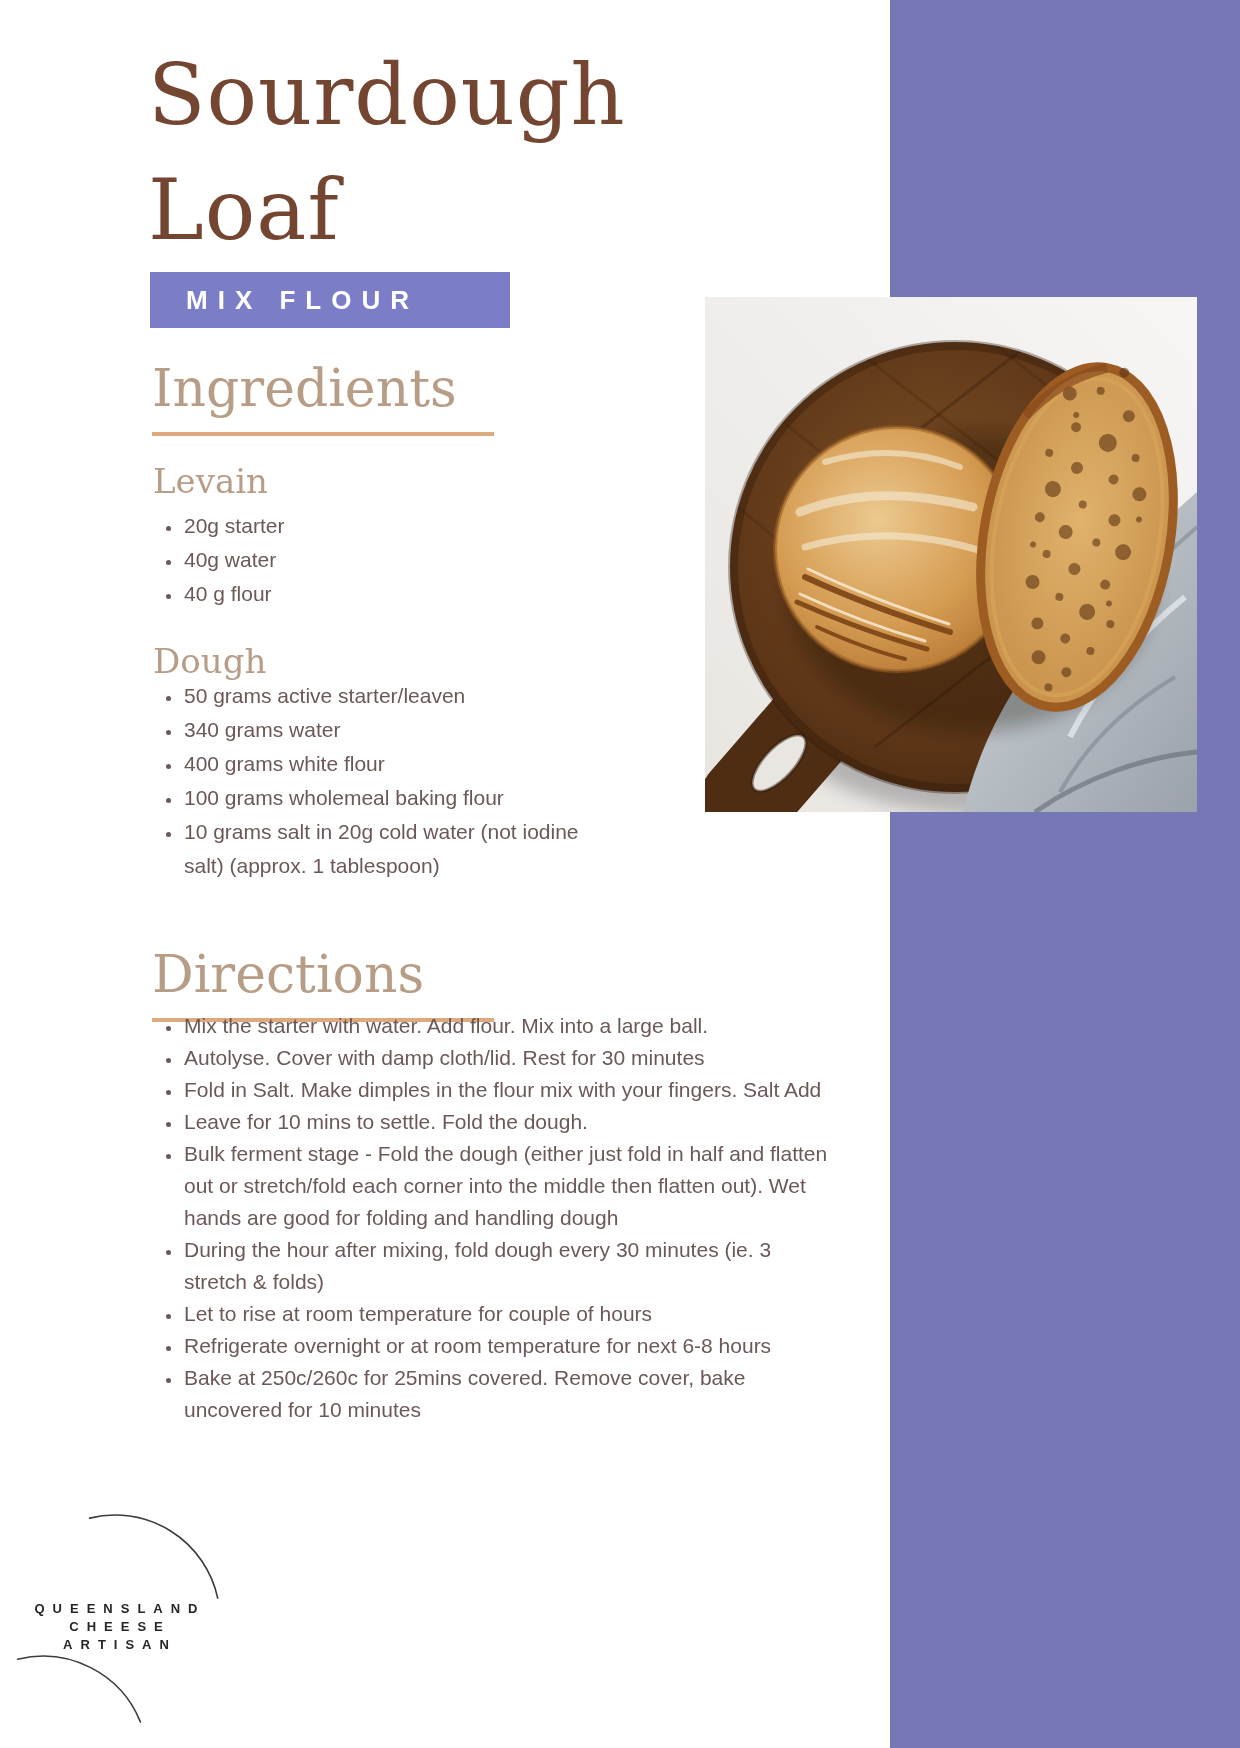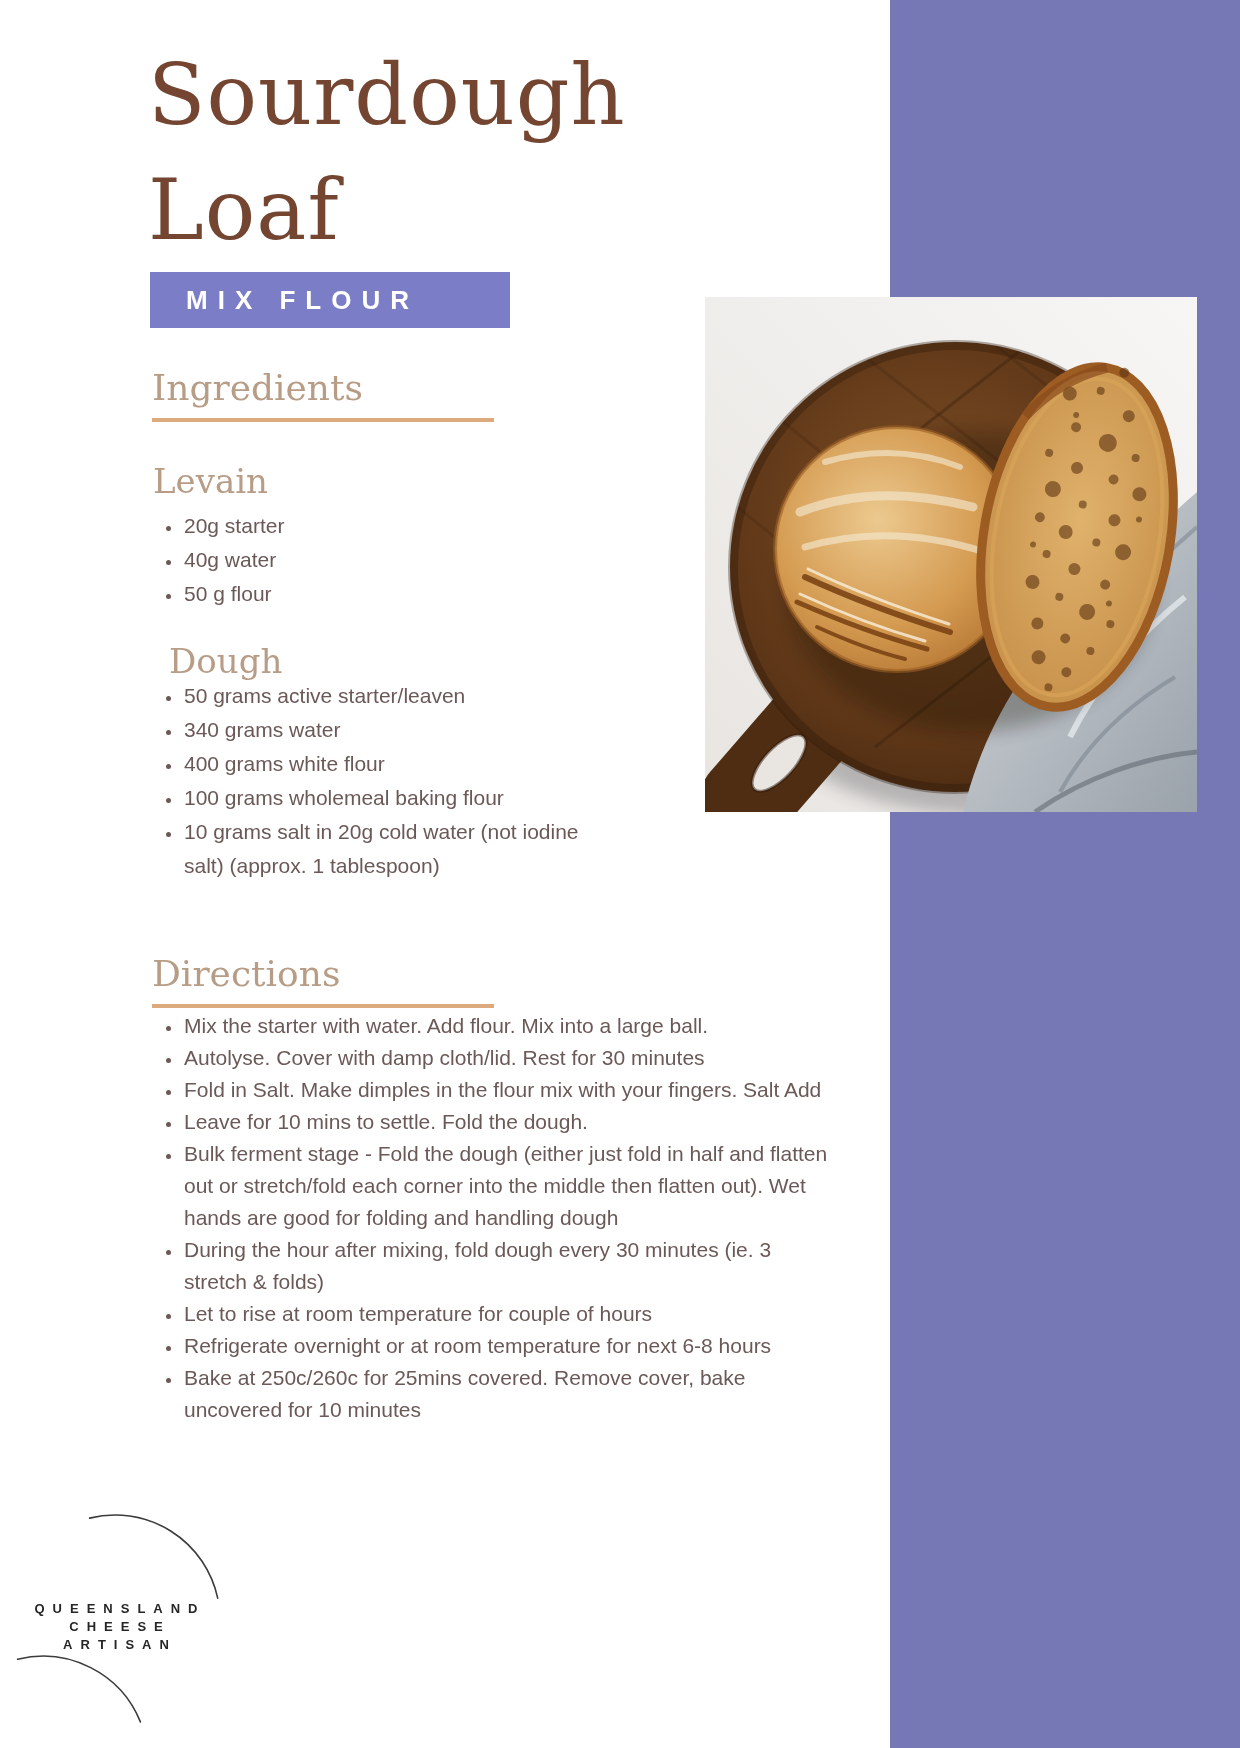--- a/index.html
+++ b/index.html
@@ -22,22 +22,22 @@
     position:absolute;left:150px;top:272px;width:360px;height:56px;
     background:var(--badge_bg,#7b7ec6);border-radius:0;
     display:flex;align-items:center;box-sizing:border-box;padding-left:36px;
   }
   .badge span{
     color:var(--badge_text,#ffffff);font-size:26px;font-weight:600;letter-spacing:10px;
   }
   .section-heading{
     position:absolute;left:152px;width:342px;box-sizing:border-box;
     font-family:"DejaVu Serif","Liberation Serif",serif;
-    font-size:36px;line-height:56px;color:var(--heading,#b79c86);
-    border-bottom:4px solid var(--underline,#dcaa7c);padding-bottom:2px;
+    font-size:52px;line-height:56px;color:var(--heading,#b79c86);
+    border-bottom:4px solid var(--underline,#dcaa7c);padding-bottom:16px;
   }
   .sub-heading{
     position:absolute;left:153px;
     font-family:"DejaVu Serif","Liberation Serif",serif;
     font-size:34px;line-height:38px;color:var(--heading,#b79c86);
   }
   ul.blist{
     position:absolute;margin:0;box-sizing:border-box;
     left:137px;padding-left:45px;list-style:disc outside;
     color:var(--body,#6a5957);font-size:21px;
@@ -72,24 +72,24 @@
   <div class="badge">
     <span>MIX FLOUR</span>
   </div>
 
   <div class="section-heading" style="top:360px;">Ingredients</div>
 
   <div class="sub-heading" style="top:462px;">Levain</div>
   <ul class="blist ing" style="top:509px;">
       <li>20g starter</li>
       <li>40g water</li>
-      <li>50 g flour</li>
+      <li>40 g flour</li>
     </ul>
 
-  <div class="sub-heading" style="top:642px;margin-left:16px;">Dough</div>
+  <div class="sub-heading" style="top:642px;">Dough</div>
   <ul class="blist ing" style="top:679px;">
       <li>50 grams active starter/leaven</li>
       <li>340 grams water</li>
       <li>400 grams white flour</li>
       <li>100 grams wholemeal baking flour</li>
       <li>10 grams salt in 20g cold water (not iodine salt) (approx. 1 tablespoon)</li>
     </ul>
 
   <div class="section-heading" style="top:946px;">Directions</div>
   <ul class="blist dir" style="top:1010px;">

